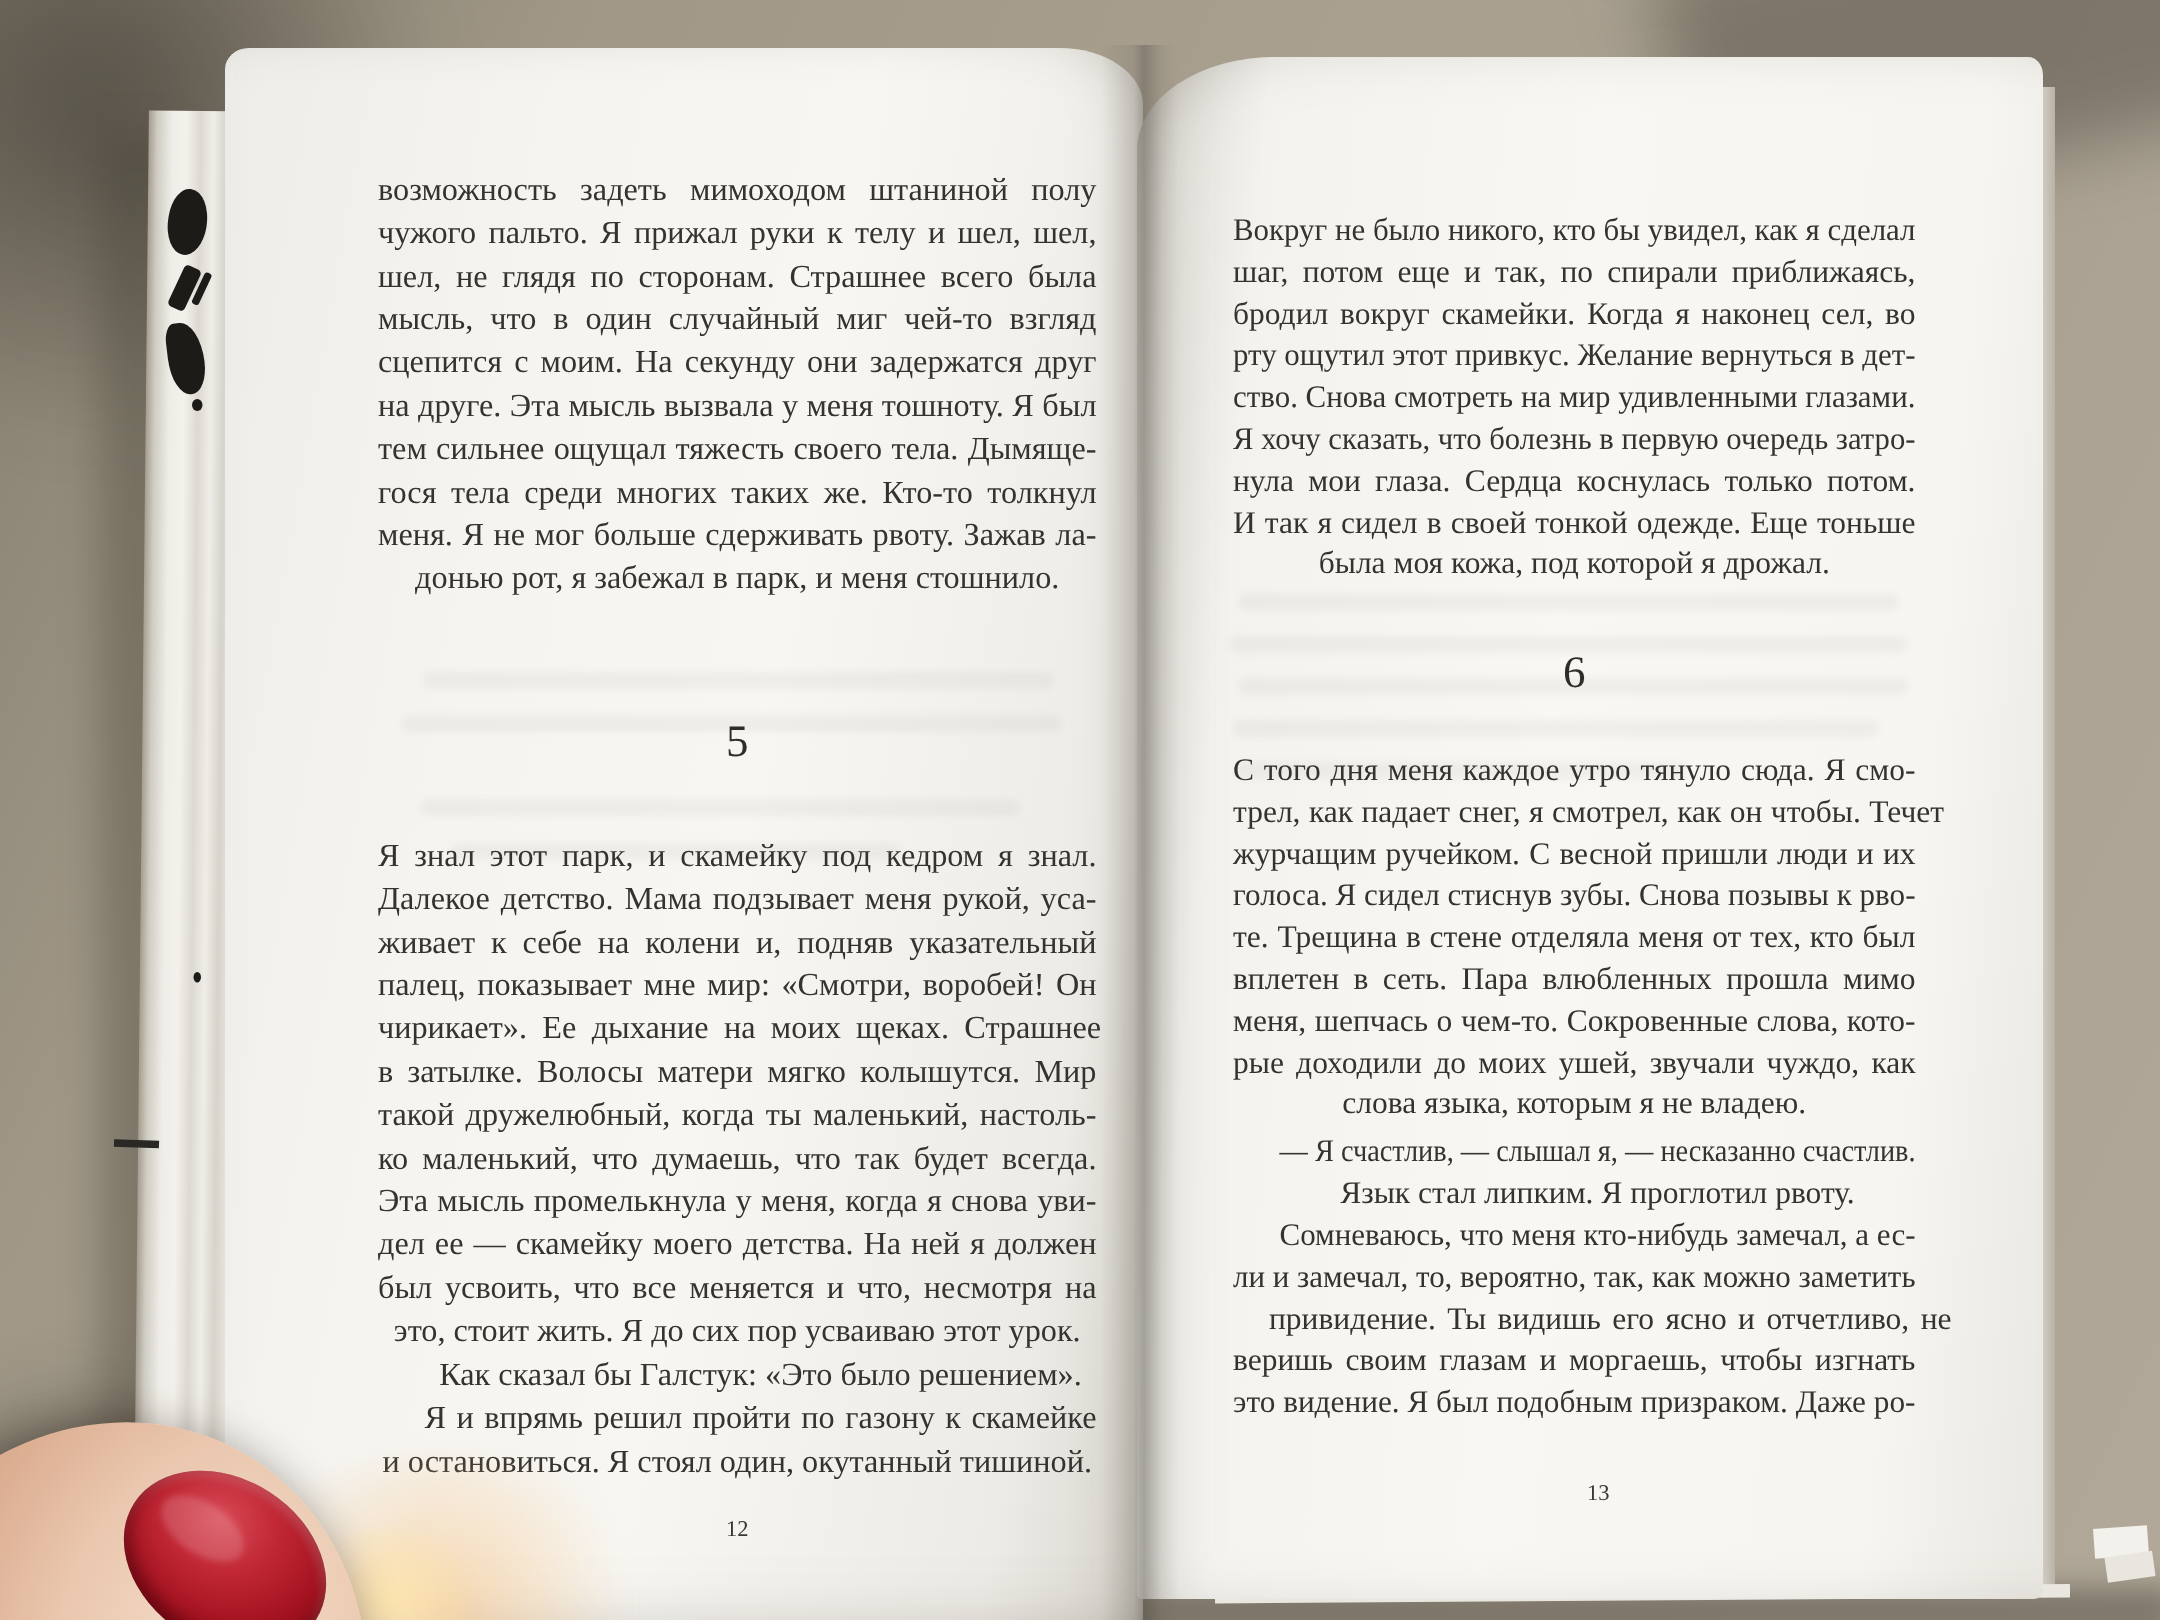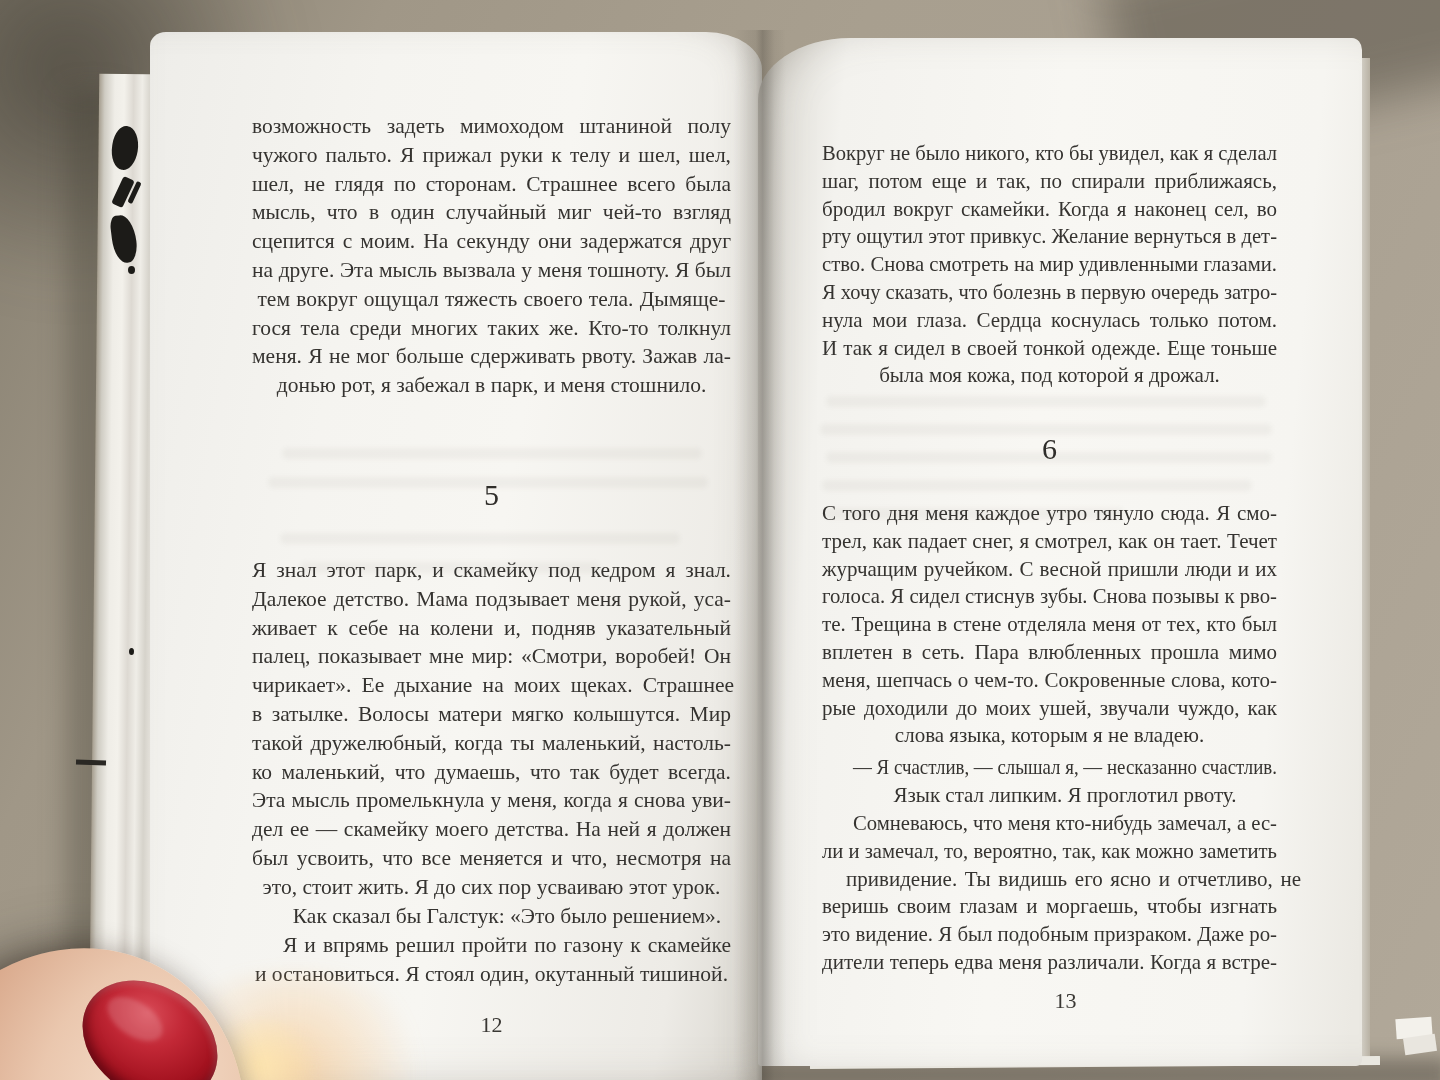--- a/index.html
+++ b/index.html
@@ -49,21 +49,21 @@
     background:linear-gradient(to right,rgba(90,85,75,0) 0%,rgba(90,85,75,.16) 42%,rgba(58,54,47,.30) 55%,rgba(90,85,75,.10) 78%,rgba(90,85,75,0) 100%);}
   
   .para{color:#353330;}
   .lp{width:479px;font-size:21.5px;}
   .rp{width:455px;font-size:21px;}
   .lp .line{height:28.8px;line-height:28.8px;}
   .rp .line{height:27.8px;line-height:27.8px;font-family:Liberation Serif, serif;}
   .line{white-space:nowrap;overflow:visible;text-align:center;}
   .indent .line:first-child{padding-left:31px;}
   .heading{width:479px;text-align:center;font-size:30px;color:#2f2d2a;}
-  .pagenum{width:479px;text-align:center;font-size:22px;color:#3a3834;}
+  .pagenum{width:479px;text-align:center;font-size:15px;color:#3a3834;}
   
   .ghost{background:#6a6456;opacity:.06;filter:blur(2.5px);height:11px;border-radius:5px;}
   
   .glow1{left:138px;top:972px;width:310px;height:200px;border-radius:50%;
     background:radial-gradient(circle,rgba(248,186,112,.5) 0%,rgba(248,186,112,0) 68%);filter:blur(8px);}
   .glow2{left:196px;top:1018px;width:130px;height:96px;border-radius:50%;
     background:radial-gradient(circle,rgba(255,230,172,.85) 0%,rgba(255,230,172,0) 70%);filter:blur(4px);}
   
   .thumb{left:-104px;top:944px;width:344px;height:384px;border-radius:50%;transform:rotate(28deg);
     background:radial-gradient(at 64% 28%,#f5ddc9 0%,#eac7ae 34%,#d9a98c 62%,#bd876a 84%,#a56c52 100%);
@@ -111,21 +111,21 @@
 <div class="abs ghost" style="left:822px;top:480px;width:430px"></div>
 <div class="abs ghost" style="left:824px;top:508px;width:300px"></div>
 
 <div class="abs para lp" style="left:252px;top:112px">
     <div class="line"><span style="word-spacing: 10.1914px;">возможность задеть мимоходом штаниной полу</span></div>
     <div class="line"><span style="word-spacing: 2.85417px; font-family: Liberation Serif, serif;">чужого пальто. Я прижал руки к телу и шел, шел,</span></div>
     <div class="line"><span style="word-spacing: 4.36161px;">шел, не глядя по сторонам. Страшнее всего была</span></div>
     <div class="line"><span style="word-spacing: 5.98214px;">мысль, что в один случайный миг чей-то взгляд</span></div>
     <div class="line"><span style="word-spacing: 2.6942px;">сцепится с моим. На секунду они задержатся друг</span></div>
     <div class="line"><span style="word-spacing: 0.25px;">на друге. Эта мысль вызвала у меня тошноту. Я был</span></div>
-    <div class="line"><span style="word-spacing: 0.828125px;">тем вокруг ощущал тяжесть своего тела. Дымяще-</span></div>
+    <div class="line"><span style="word-spacing: 0.828125px;">тем сильнее ощущал тяжесть своего тела. Дымяще-</span></div>
     <div class="line"><span style="word-spacing: 4.23438px;">гося тела среди многих таких же. Кто-то толкнул</span></div>
     <div class="line"><span style="word-spacing: 0.960938px;">меня. Я не мог больше сдерживать рвоту. Зажав ла-</span></div>
     <div class="line"><span>донью рот, я забежал в парк, и меня стошнило.</span></div>
   </div>
 <div class="abs heading" style="left:252px;top:478px">5</div>
 <div class="abs para lp" style="left:252px;top:556px">
     <div class="line"><span style="word-spacing: 4.51562px;">Я знал этот парк, и скамейку под кедром я знал.</span></div>
     <div class="line"><span style="word-spacing: 1.86198px;">Далекое детство. Мама подзывает меня рукой, уса-</span></div>
     <div class="line"><span style="word-spacing: 5.24107px;">живает к себе на колени и, подняв указательный</span></div>
     <div class="line"><span style="word-spacing: 2.34375px;">палец, показывает мне мир: «Смотри, воробей! Он</span></div>
@@ -154,42 +154,41 @@
     <div class="line"><span style="display: inline-block; transform-origin: 0px 50%; transform: scaleX(0.981727);">рту ощутил этот привкус. Желание вернуться в дет-</span></div>
     <div class="line"><span style="display: inline-block; transform-origin: 0px 50%; transform: scaleX(0.982622);">ство. Снова смотреть на мир удивленными глазами.</span></div>
     <div class="line"><span style="display: inline-block; transform-origin: 0px 50%; transform: scaleX(0.974565);">Я хочу сказать, что болезнь в первую очередь затро-</span></div>
     <div class="line"><span style="word-spacing: 4.29688px;">нула мои глаза. Сердца коснулась только потом.</span></div>
     <div class="line"><span style="word-spacing: 0.821181px;">И так я сидел в своей тонкой одежде. Еще тоньше</span></div>
     <div class="line"><span>была моя кожа, под которой я дрожал.</span></div>
   </div>
 <div class="abs heading" style="left:810px;top:432px;width:479px">6</div>
 <div class="abs para rp" style="left:822px;top:500px">
     <div class="line"><span style="word-spacing: 1.28646px;">С того дня меня каждое утро тянуло сюда. Я смо-</span></div>
-    <div class="line"><span style="word-spacing: 0.387153px;">трел, как падает снег, я смотрел, как он тает. Течет</span></div>
+    <div class="line"><span style="word-spacing: 0.387153px;">трел, как падает снег, я смотрел, как он чтобы. Течет</span></div>
     <div class="line"><span style="word-spacing: 0.892857px;">журчащим ручейком. С весной пришли люди и их</span></div>
     <div class="line"><span style="display: inline-block; transform-origin: 0px 50%; transform: scaleX(0.987654);">голоса. Я сидел стиснув зубы. Снова позывы к рво-</span></div>
     <div class="line"><span style="word-spacing: 0.59375px;">те. Трещина в стене отделяла меня от тех, кто был</span></div>
     <div class="line"><span style="word-spacing: 4.38281px;">вплетен в сеть. Пара влюбленных прошла мимо</span></div>
     <div class="line"><span style="word-spacing: 0.486979px;">меня, шепчась о чем-то. Сокровенные слова, кото-</span></div>
     <div class="line"><span style="word-spacing: 2.90179px;">рые доходили до моих ушей, звучали чуждо, как</span></div>
     <div class="line"><span>слова языка, которым я не владею.</span></div>
   </div>
 <div class="abs para rp indent" style="left:822px;top:754px">
     <div class="line"><span style="display: inline-block; transform-origin: 0px 50%; transform: scaleX(0.899317);">— Я счастлив, — слышал я, — несказанно счастлив.</span></div>
   </div>
 <div class="abs para rp indent" style="left:822px;top:782px">
     <div class="line"><span>Язык стал липким. Я проглотил рвоту.</span></div>
   </div>
 <div class="abs para rp indent" style="left:822px;top:810px">
     <div class="line"><span style="display: inline-block; transform-origin: 0px 50%; transform: scaleX(0.984151);">Сомневаюсь, что меня кто-нибудь замечал, а ес-</span></div>
     <div class="line"><span style="display: inline-block; transform-origin: 0px 50%; transform: scaleX(0.982357);">ли и замечал, то, вероятно, так, как можно заметить</span></div>
     <div class="line"><span style="word-spacing: 2.39062px; margin-left: 24px;">привидение. Ты видишь его ясно и отчетливо, не</span></div>
     <div class="line"><span style="word-spacing: 3.17708px;">веришь своим глазам и моргаешь, чтобы изгнать</span></div>
     <div class="line"><span style="display: inline-block; transform-origin: 0px 50%; transform: scaleX(0.992671);">это видение. Я был подобным призраком. Даже ро-</span></div>
-    <div class="line"><span style="word-spacing: 0.265625px;">дители теперь едва меня различали. Когда я встре-</span></div>
   </div>
 <div class="abs pagenum" style="left:826px;top:988px;width:479px">13</div>
 
 <div class="abs glow1"></div>
 <div class="abs glow2"></div>
 
 <div class="abs thumb"></div>
 <div class="abs nail"></div>
 <div class="abs nail-gloss"></div>
 

